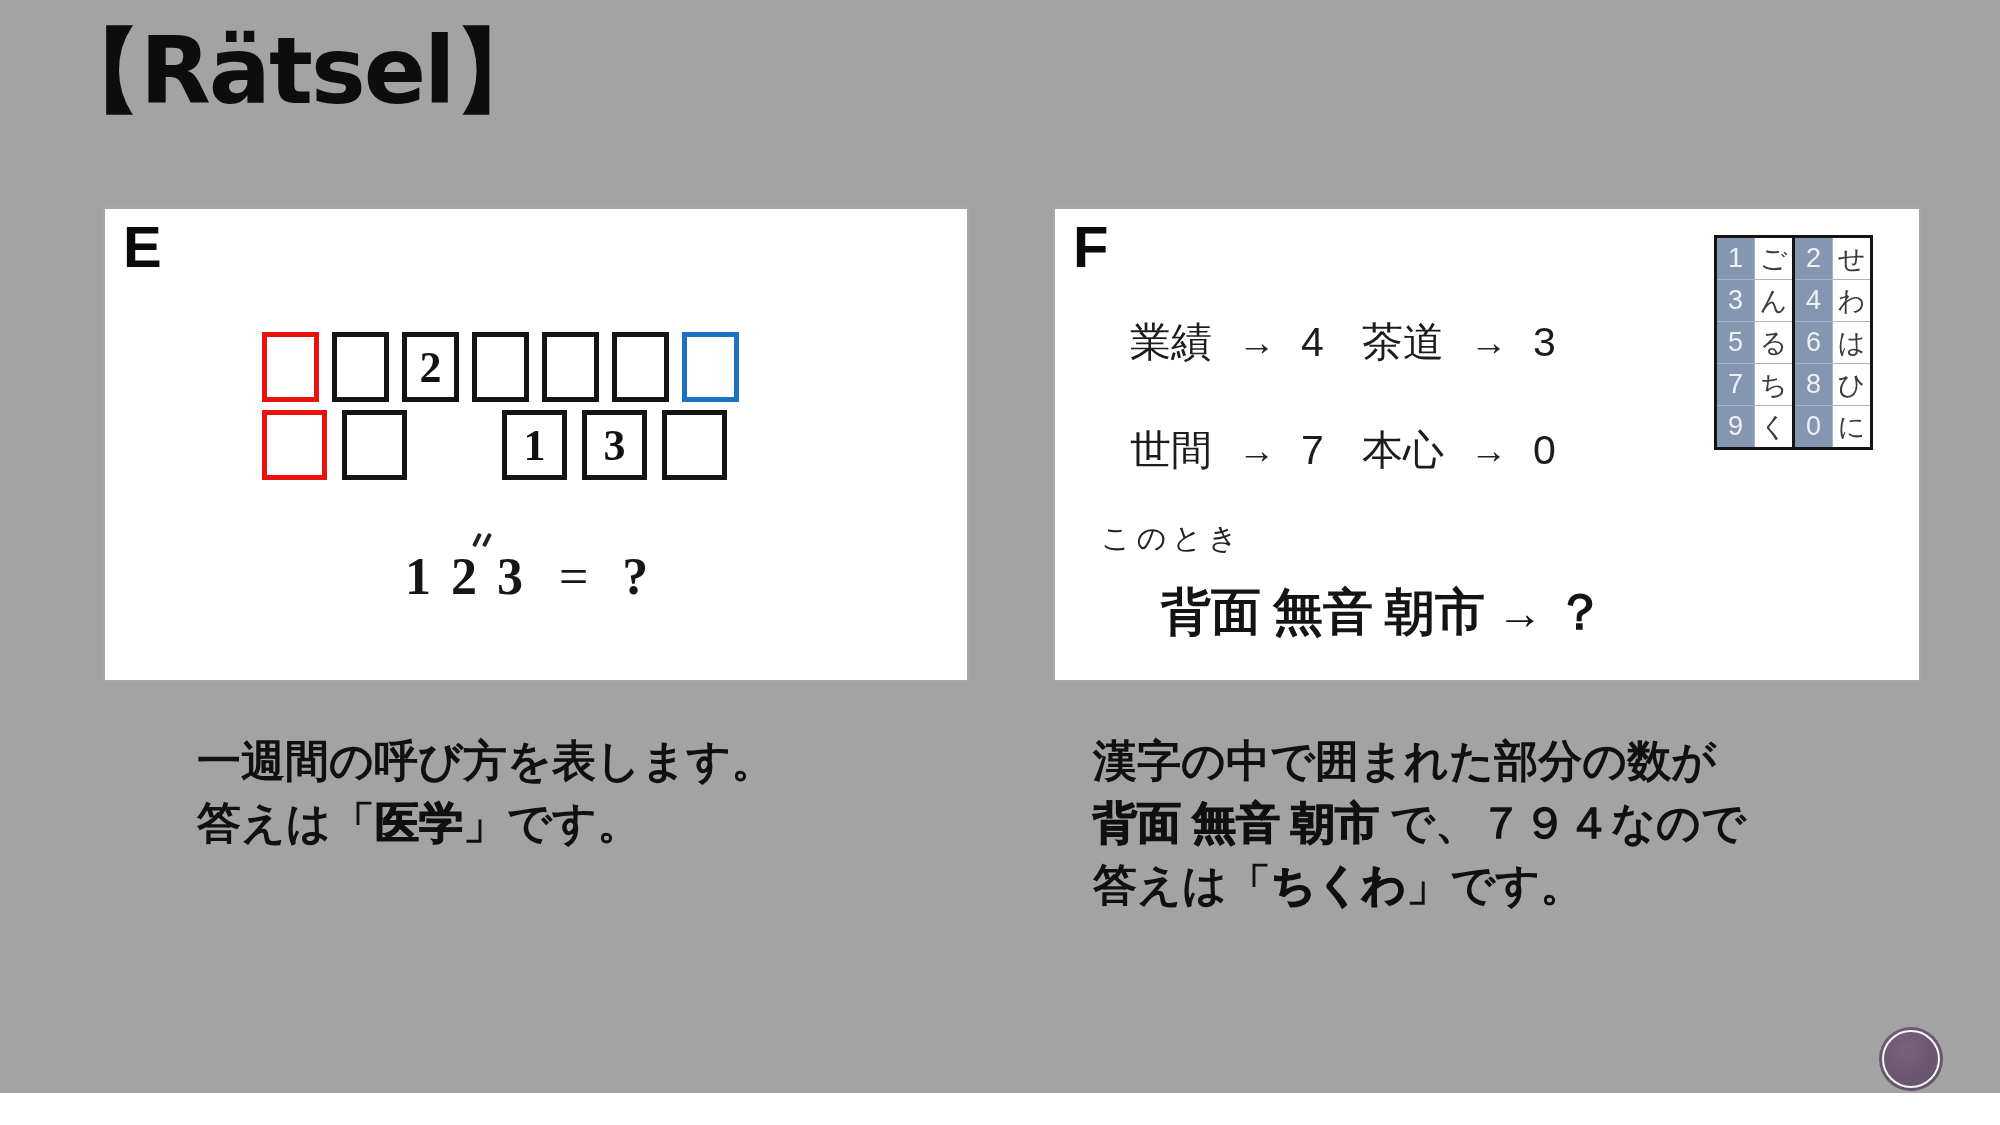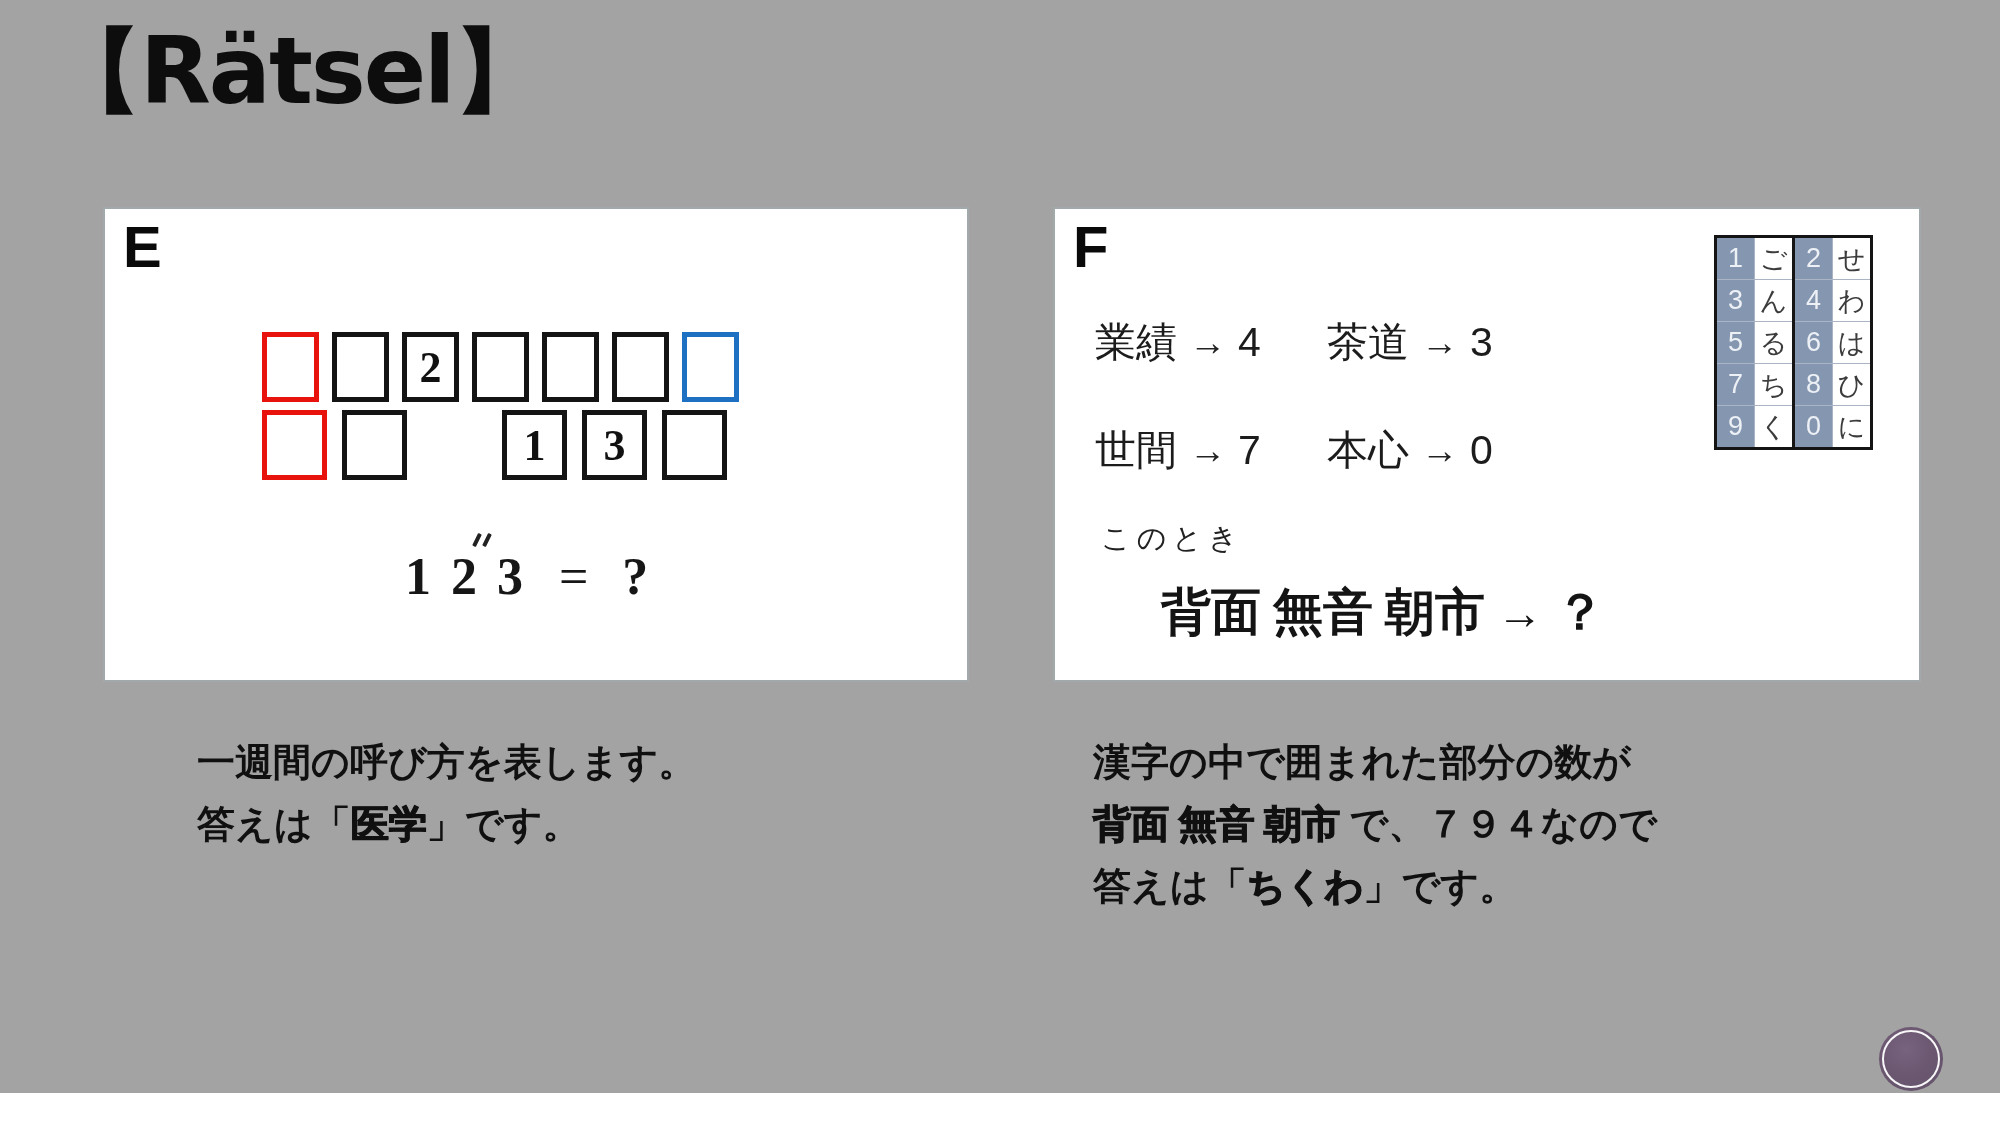--- a/index.html
+++ b/index.html
@@ -37,22 +37,22 @@
   #e-formula .eq{margin-left:16px;font-weight:normal;}
   #e-formula .qm{margin-left:14px;}
   .d2wrap{position:relative;display:inline-block;}
   .dakuten{position:absolute;top:-14px;right:-18px;width:24px;height:18px;}
   .dakuten i{position:absolute;top:0;width:4px;height:14px;background:#222;
              transform:rotate(26deg);border-radius:1px;display:block;}
   .dakuten i.t1{left:4px;}
   .dakuten i.t2{left:14px;}
 
   
-  .pair{position:absolute;display:flex;align-items:center;column-gap:12px;
-        font-size:41px;color:#1c1c1c;white-space:nowrap;}
+  .pair{position:absolute;display:flex;align-items:center;column-gap:26px;
+        font-size:41px;color:#1c1c1c;white-space:nowrap;margin-left:35px;}
   .pair .arrow{font-size:37px;color:#222;}
   #pair-0{left:40px;top:106px;}
   #pair-1{left:272px;top:106px;}
   #pair-2{left:40px;top:214px;justify-content:flex-end;}
   #pair-3{left:272px;top:214px;}
 
   #f-note{position:absolute;left:46px;top:310px;font-size:29px;letter-spacing:6px;color:#222;}
 
   #f-question{position:absolute;left:106px;top:370px;display:flex;align-items:center;
               column-gap:12px;font-size:50px;font-weight:600;color:#141414;white-space:nowrap;}
@@ -62,21 +62,21 @@
   #f-table{position:absolute;left:659px;top:26px;border-collapse:collapse;
            border:3px solid #141414;}
   #f-table td{width:37px;height:41px;padding:0;text-align:center;vertical-align:middle;
               border:1px solid #aab4c4;font-size:27px;font-family:"Liberation Sans",sans-serif;}
   #f-table td.num{background:#8496b0;color:#edf1f6;}
   #f-table td.kana{background:#ffffff;color:#3c3c3c;}
   #f-table td.div{border-left:3px solid #141414;}
 
   
   .explain{position:absolute;font-family:"Liberation Serif","DejaVu Serif",serif;
-           font-weight:bold;font-size:38px;line-height:62px;color:#101010;white-space:nowrap;}
+           font-weight:bold;font-size:44px;line-height:62px;color:#101010;white-space:nowrap;}
   #explain-left{left:197px;top:731px;}
   #explain-right{left:1093px;top:731px;}
   .heavy{-webkit-text-stroke:1.1px #101010;text-shadow:0.7px 0 0 #101010;}
 
   
   #logo{position:absolute;left:1879px;top:1027px;width:64px;height:64px;border-radius:50%;
         background:radial-gradient(circle at 42% 35%, #77637e 0%, #6b5770 48%, #61506a 100%);}
   #logo .ring{position:absolute;left:3px;top:3px;right:3px;bottom:3px;border-radius:50%;
               border:2.5px solid rgba(255,255,255,0.95);}
 </style>

